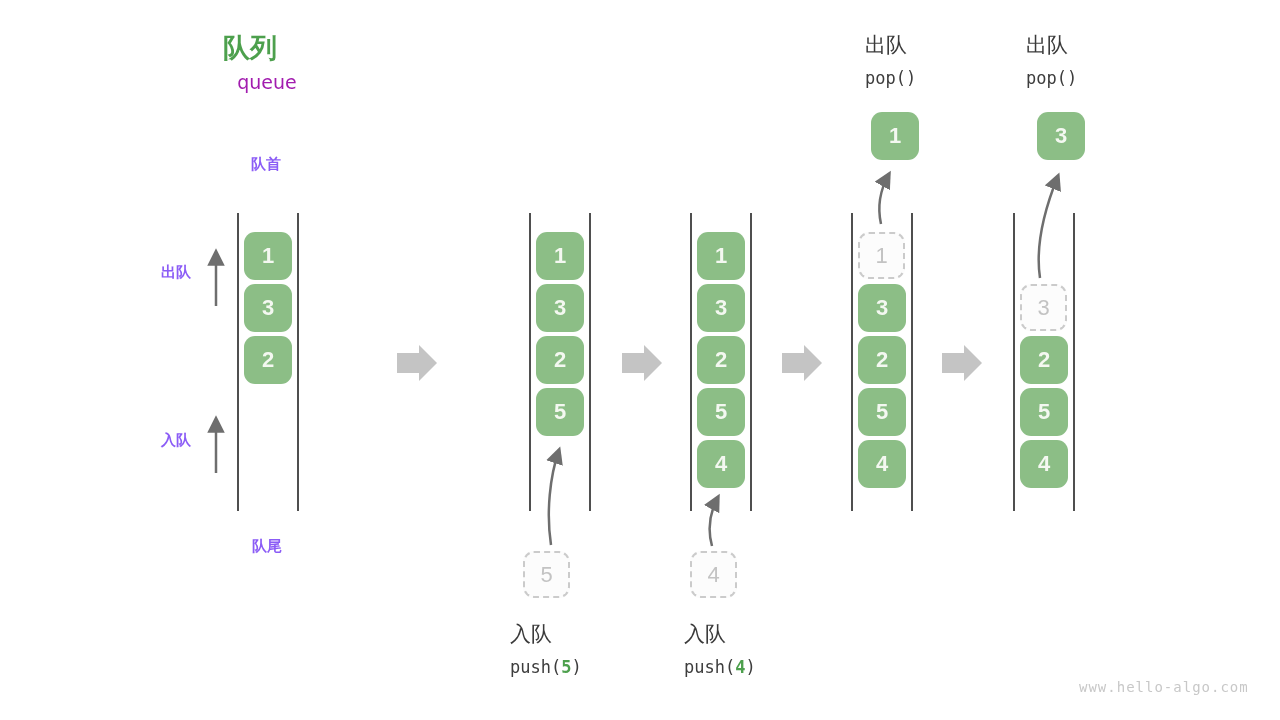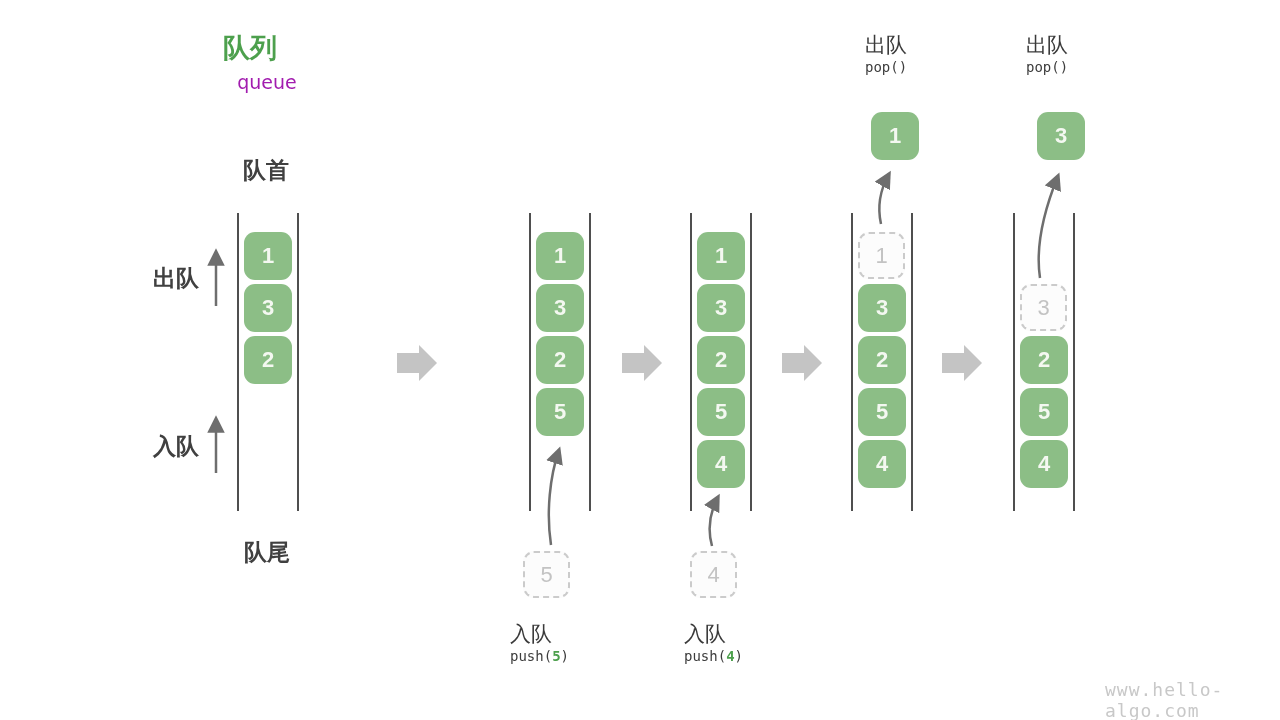--- a/index.html
+++ b/index.html
@@ -4,39 +4,38 @@
 <style>
   html,body{margin:0;padding:0;background:#ffffff;}
   .canvas{
     position:relative;width:1280px;height:720px;background:#ffffff;overflow:hidden;
     font-family:"Liberation Sans","DejaVu Sans",sans-serif;color:#3d3d3d;
   }
   .abs{position:absolute;}
   .centered{transform:translateX(-50%);white-space:nowrap;}
   .title-zh{font-size:27px;font-weight:700;color:#4da04d;}
   .title-en{font-size:19px;color:#a21caf;font-family:"DejaVu Sans","Liberation Sans",sans-serif;}
-  .side-label{font-size:23px;font-weight:700;color:#404040;}
+  .side-label{font-size:15px;font-weight:700;color:#8b5cf6;}
   .op-zh{font-size:21px;font-weight:500;color:#3a3a3a;}
-  .op-code{font-size:14px;color:#3d3d3d;font-family:"DejaVu Sans Mono","Liberation Mono",monospace;}
+  .op-code{font-size:17px;color:#3d3d3d;font-family:"DejaVu Sans Mono","Liberation Mono",monospace;margin-top:9px;}
   .op-code .arg{color:#4da04d;font-weight:700;}
   .vline{position:absolute;width:2px;height:298px;top:213px;background:#4f4f4f;}
   .gbox{
     position:absolute;width:48px;height:48px;border-radius:11px;background:#8cbe86;
     color:#f4f8f1;font-size:22px;font-weight:700;
     display:flex;align-items:center;justify-content:center;
   }
   .ghost{
     position:absolute;width:43px;height:43px;border-radius:11px;background:#fcfcfc;
     border:2.5px dashed #cbcbcb;color:#c3c3c3;font-size:22px;font-weight:400;
     display:flex;align-items:center;justify-content:center;
   }
   .watermark{
-    font-size:18px;color:#c8c8c8;letter-spacing:1px;
+    font-size:14px;color:#c8c8c8;letter-spacing:1px;
     font-family:"DejaVu Sans Mono","Liberation Mono",monospace;
-    margin-left:26px;
   }
   svg.overlay{position:absolute;left:0;top:0;width:1280px;height:720px;pointer-events:none;}
 </style>
 </head>
 <body>
 
 <div class="canvas">
 
   <div class="abs centered title-zh" style="left:250px;top:30px;">队列</div>
   <div class="abs centered title-en" style="left:267px;top:71px;">queue</div>

